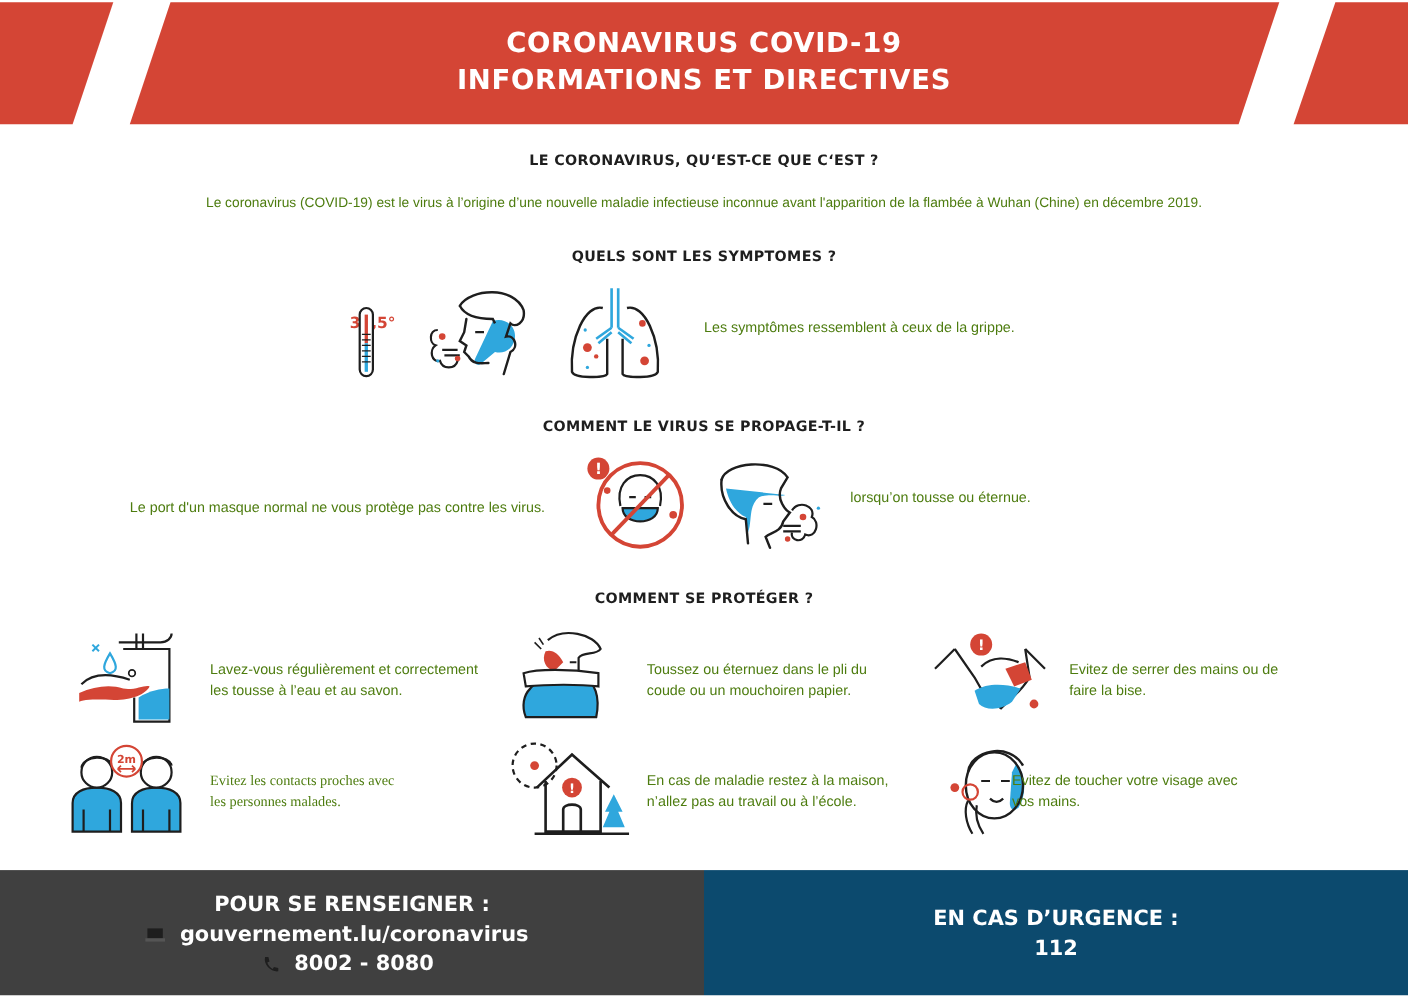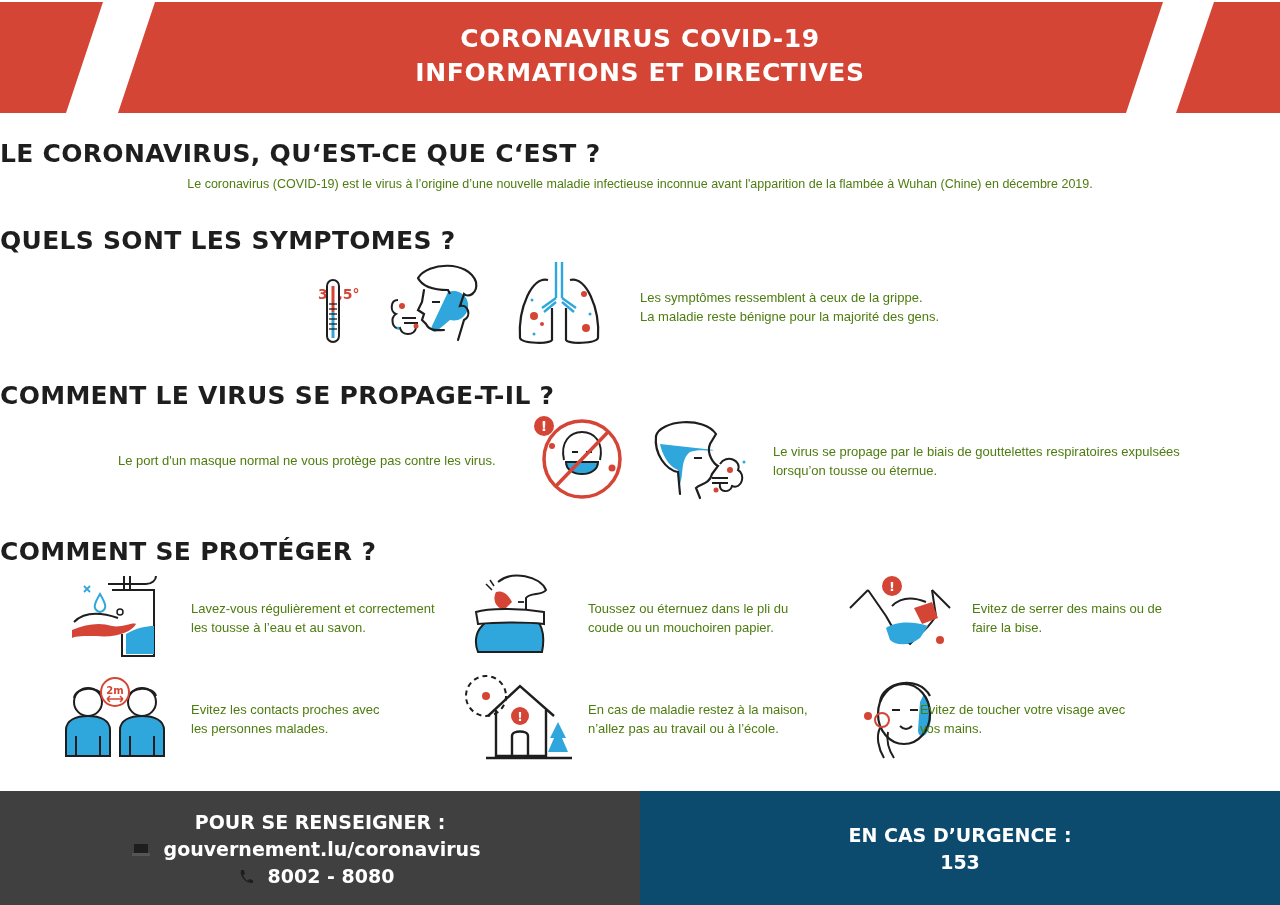--- a/index.html
+++ b/index.html
@@ -7,22 +7,22 @@
   body { position: relative; font-family: "Liberation Sans", sans-serif; color: #3a3a3a; }
 
   
   .header { position: absolute; left: 0; top: 0; width: 1280px; height: 115px; }
   .header svg.band { position: absolute; left: 0; top: 0; }
   .header-title { position: absolute; left: 0; top: 22px; width: 1280px; text-align: center;
     color: #ffffff; font-family: "DejaVu Sans", sans-serif; font-weight: bold; font-size: 25px; line-height: 34px; letter-spacing: 0.6px; }
   .header-title div { display: block; text-align: center; }
 
   
-  .h2 { position: absolute; left: 0; width: 1280px; 
-    font-family: "DejaVu Sans", sans-serif; font-weight: bold; font-size: 25px; color: #1e1e1e; letter-spacing: 0.3px; }
+  .h2 { position: absolute; left: 0; width: 1280px; text-align: center;
+    font-family: "DejaVu Sans", sans-serif; font-weight: bold; font-size: 13px; color: #1e1e1e; letter-spacing: 0.3px; }
   .body-text { position: absolute; font-size: 13px; line-height: 19px; color: #4d7c0f; }
 
   .icon { position: absolute; }
   .icon svg { display: block; }
 
   
   .footer-left { position: absolute; left: 0; top: 791px; width: 640px; height: 114px; background: #404040; }
   .footer-right { position: absolute; left: 640px; top: 791px; width: 640px; height: 114px; background: #0c4a6e; }
   .footer-text { position: absolute; width: 100%; text-align: center; color: #ffffff;
     font-family: "DejaVu Sans", sans-serif; font-weight: bold; font-size: 19px; line-height: 27px; }
@@ -103,21 +103,20 @@
     <g fill="#2fa7dd">
         <circle cx="20" cy="42" r="1.5"></circle>
         <circle cx="22" cy="76" r="1.5"></circle>
         <circle cx="78" cy="56" r="1.5"></circle>
       </g>
   </svg>
 </div>
 
 <div class="body-text" style="left:640px;top:288px;">
   <div>Les symptômes ressemblent à ceux de la grippe.</div>
-  <div>La maladie reste bénigne pour la majorité des gens.</div>
 </div>
 
 <div class="h2" style="top:381px;">COMMENT LE VIRUS SE PROPAGE-T-IL ?</div>
 
 <div class="body-text" style="left:118px;top:451px;">Le port d'un masque normal ne vous protège pas contre les virus.</div>
 
 <div class="icon" style="left:530px;top:412px;width:98px;height:90px;">
   <svg width="98" height="90" viewBox="0 0 98 90">
     <circle cx="52" cy="47" r="38" fill="none" stroke="#d44535" stroke-width="3.5"></circle>
     <path d="M34 48 C30 30 40 20 52 20 C64 20 74 30 70 48" fill="none" stroke="#1e1e1e" stroke-width="2"></path>
@@ -141,21 +140,20 @@
     <path d="M70 50 C76 40 92 46 88 56 C96 60 92 76 82 72 C80 80 68 78 70 70" fill="none" stroke="#1e1e1e" stroke-width="2"></path>
     <line x1="62" y1="64" x2="78" y2="64" stroke="#1e1e1e" stroke-width="2"></line>
     <line x1="62" y1="69" x2="78" y2="69" stroke="#1e1e1e" stroke-width="2"></line>
     <circle cx="80" cy="56" r="3" fill="#d44535"></circle>
       <circle cx="66" cy="76" r="2.5" fill="#d44535"></circle>
     <circle cx="94" cy="48" r="1.5" fill="#2fa7dd"></circle>
   </svg>
 </div>
 
 <div class="body-text" style="left:773px;top:442px;">
-  <div>Le virus se propage par le biais de gouttelettes respiratoires expulsées</div>
   <div>lorsqu’on tousse ou éternue.</div>
 </div>
 
 <div class="h2" style="top:537px;">COMMENT SE PROTÉGER ?</div>
 
 <div class="icon" style="left:66px;top:570px;width:96px;height:90px;">
   <svg width="96" height="90" viewBox="0 0 96 90">
     <path d="M42 14 L80 14 C86 14 90 10 90 6" fill="none" stroke="#1e1e1e" stroke-width="2"></path>
     <line x1="58" y1="6" x2="58" y2="20" stroke="#1e1e1e" stroke-width="2"></line>
       <line x1="64" y1="6" x2="64" y2="20" stroke="#1e1e1e" stroke-width="2"></line>
@@ -216,21 +214,21 @@
     <path d="M68 24 C70 12 94 12 96 22" fill="none" stroke="#1e1e1e" stroke-width="2"></path>
     <line x1="16" y1="62" x2="16" y2="82" stroke="#1e1e1e" stroke-width="2"></line>
       <line x1="40" y1="62" x2="40" y2="82" stroke="#1e1e1e" stroke-width="2"></line>
     <line x1="70" y1="62" x2="70" y2="82" stroke="#1e1e1e" stroke-width="2"></line>
       <line x1="94" y1="62" x2="94" y2="82" stroke="#1e1e1e" stroke-width="2"></line>
     <circle cx="55" cy="18" r="14" fill="#fff" stroke="#d44535" stroke-width="2"></circle>
     <text x="55" y="20" text-anchor="middle" fill="#d44535" font-size="10" font-weight="bold" font-family="DejaVu Sans, sans-serif">2m</text>
     <path d="M47 25 L63 25 M47 25 L50 22 M47 25 L50 28 M63 25 L60 22 M63 25 L60 28" stroke="#d44535" stroke-width="1.5" fill="none"></path>
   </svg>
 </div>
-<div class="body-text" style="left:191px;top:700px;">
+<div class="body-text" style="left:191px;top:700px;font-family:Liberation Serif, serif;">
   <div>Evitez les contacts proches avec</div>
   <div>les personnes malades.</div>
 </div>
 
 <div class="icon" style="left:462px;top:672px;width:110px;height:88px;">
   <svg width="110" height="88" viewBox="0 0 110 88">
     <circle cx="24" cy="24" r="20" fill="none" stroke="#1e1e1e" stroke-width="2" stroke-dasharray="5 4"></circle>
     <circle cx="24" cy="24" r="4" fill="#d44535"></circle>
     <path d="M26 44 L58 14 L92 44" fill="none" stroke="#1e1e1e" stroke-width="2.4"></path>
     <path d="M34 38 L34 84 L84 84 L84 38" fill="none" stroke="#1e1e1e" stroke-width="2.4"></path>
@@ -283,15 +281,15 @@
           </svg>
       </span>
       <span>8002 - 8080</span>
     </div>
   </div>
 </div>
 
 <div class="footer-right">
   <div class="footer-text" style="top:31px;">
     <div>EN CAS D’URGENCE :</div>
-    <div>153</div>
+    <div>112</div>
   </div>
 </div>
 
 </body></html>

